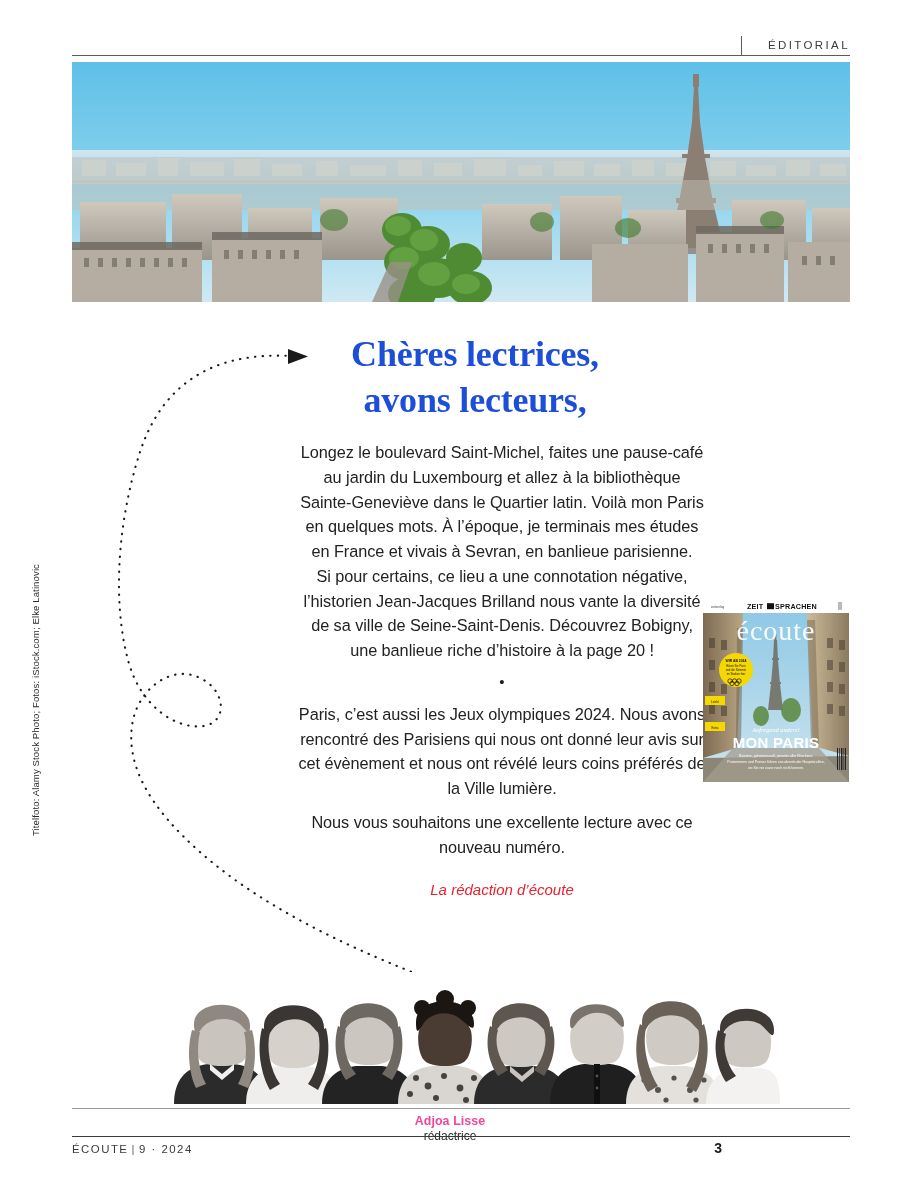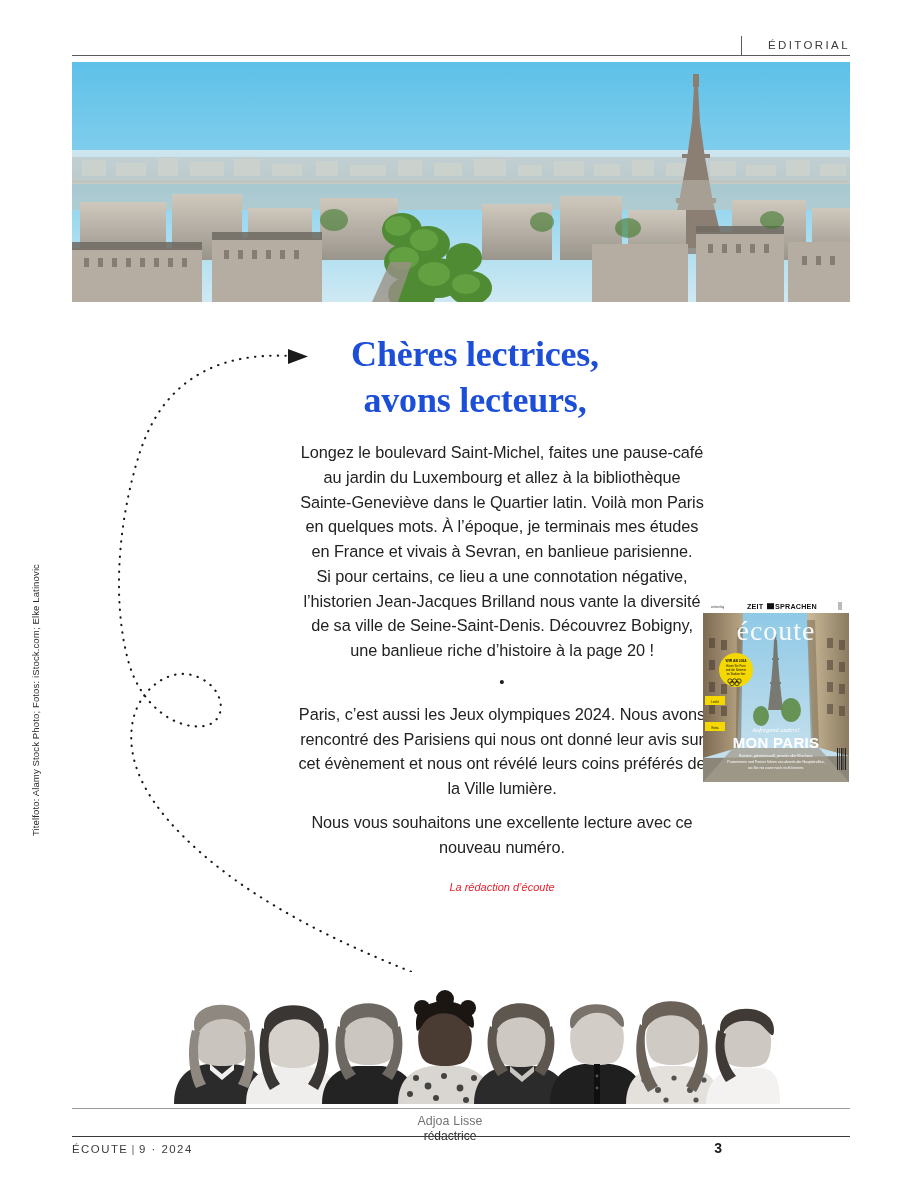--- a/index.html
+++ b/index.html
@@ -111,21 +111,21 @@
   .dot-sep {
     text-align: center;
     font-size: 15px;
     line-height: 1;
     color: #222;
     margin: 11px 0 13px 0;
   }
   .gap-sm { height: 9px; }
   .signature {
     margin-top: 22px;
-    font-size: 11px;
+    font-size: 15px;
     font-style: italic;
     color: #e8212e;
     text-align: center;
   }
 
   
   .cover-wrap {
     position: absolute;
     left: 703px;
     top: 598px;
@@ -165,22 +165,22 @@
   }
   .byline {
     position: absolute;
     left: 270px;
     top: 1114px;
     width: 360px;
     text-align: center;
   }
   .byline-name {
     font-size: 12.4px;
-    font-weight: 400;
-    color: #737373;
+    font-weight: 700;
+    color: #ec4899;
     letter-spacing: 0.1px;
   }
   .byline-role {
     font-size: 12px;
     color: #2a2a2a;
     margin-top: 1px;
   }
 
   
   .footer-rule {

